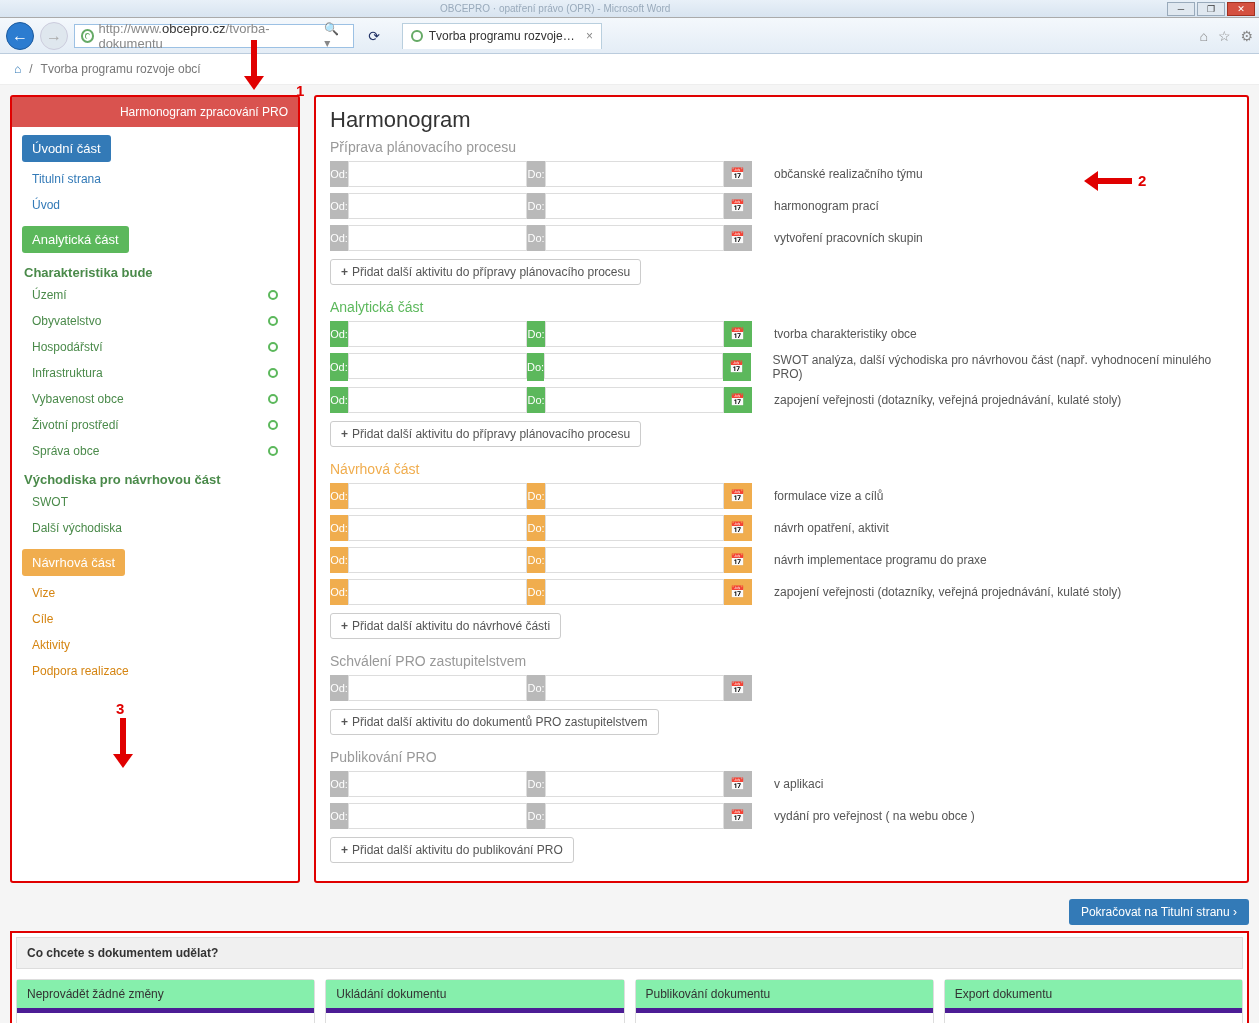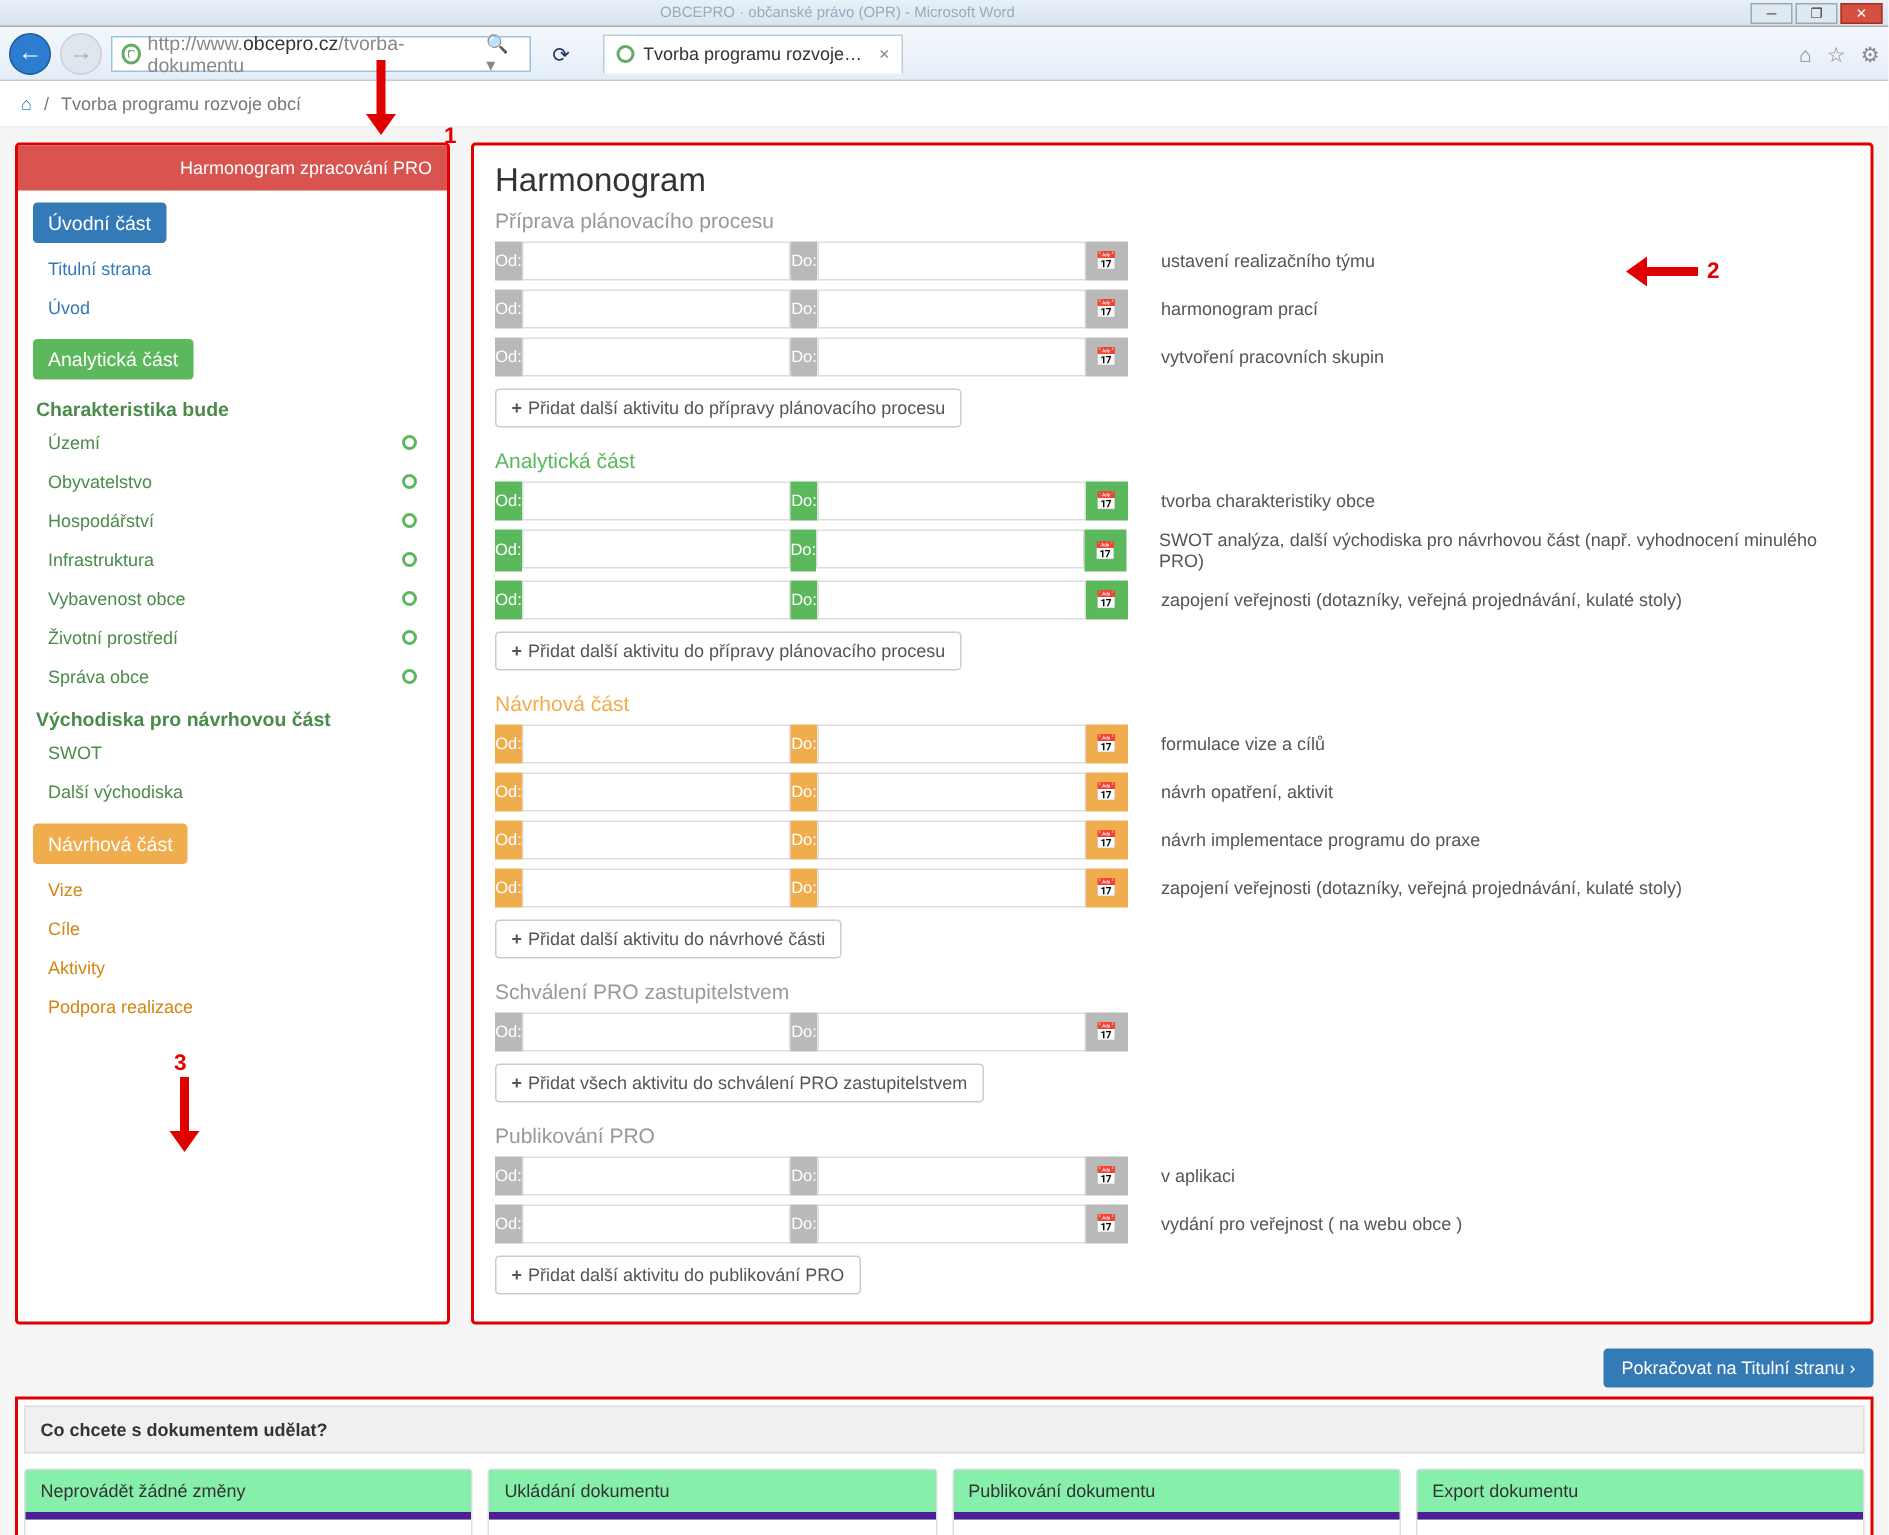--- a/index.html
+++ b/index.html
@@ -80,21 +80,21 @@
 .arrow-left{ width:50px; height:12px; position:relative;}
 .arrow-left:before{content:""; position:absolute; top:3px; right:0; height:6px; width:36px; background:#e00000;}
 .arrow-left:after{content:""; position:absolute; top:-4px; right:34px; border-top:10px solid transparent; border-bottom:10px solid transparent; border-right:14px solid #e00000;}
 
 .rel{ position:relative;}
 </style>
 </head>
 <body class="rel">
 
 <div class="browser-titlebar">
-  <span style="margin-right:auto; margin-left:440px; color:#9ab; font-size:10px;">OBCEPRO · občanské právo (OPR) - Microsoft Word</span>
+  <span style="margin-right:auto; margin-left:440px; color:#9ab; font-size:10px;">OBCEPRO · opatření právo (OPR) - Microsoft Word</span>
   <div class="win-btn">─</div>
   <div class="win-btn">❐</div>
   <div class="win-btn close">✕</div>
 </div>
 
 <div class="browser-toolbar">
   <div class="nav-btn">←</div>
   <div class="nav-btn disabled">→</div>
   <div class="url-bar">
     <span class="globe"></span>
@@ -193,21 +193,21 @@
   </div>
 
   <div class="main">
     <div class="main-title">Harmonogram</div>
     <div id="sections"><div class="sect-title">Příprava plánovacího procesu</div><div class="row">
           <div class="lbl gray">Od:</div>
           <input class="inp" style="">
           <div class="lbl gray">Do:</div>
           <input class="inp" style="">
           <div class="cal gray">📅</div>
-          <div class="desc">ustavení realizačního týmu</div>
+          <div class="desc">občanské realizačního týmu</div>
         </div><div class="row">
           <div class="lbl gray">Od:</div>
           <input class="inp" style="">
           <div class="lbl gray">Do:</div>
           <input class="inp" style="">
           <div class="cal gray">📅</div>
           <div class="desc">harmonogram prací</div>
         </div><div class="row">
           <div class="lbl gray">Od:</div>
           <input class="inp" style="">
@@ -264,21 +264,21 @@
           <input class="inp" style="">
           <div class="cal orange">📅</div>
           <div class="desc">zapojení veřejnosti (dotazníky, veřejná projednávání, kulaté stoly)</div>
         </div><button class="add-btn">Přidat další aktivitu do návrhové části</button><div class="sect-title">Schválení PRO zastupitelstvem</div><div class="row">
           <div class="lbl gray">Od:</div>
           <input class="inp" style="">
           <div class="lbl gray">Do:</div>
           <input class="inp" style="">
           <div class="cal gray">📅</div>
           <div class="desc"></div>
-        </div><button class="add-btn">Přidat všech aktivitu do schválení PRO zastupitelstvem</button><div class="sect-title">Publikování PRO</div><div class="row">
+        </div><button class="add-btn">Přidat další aktivitu do dokumentů PRO zastupitelstvem</button><div class="sect-title">Publikování PRO</div><div class="row">
           <div class="lbl gray">Od:</div>
           <input class="inp" style="">
           <div class="lbl gray">Do:</div>
           <input class="inp" style="">
           <div class="cal gray">📅</div>
           <div class="desc">v aplikaci</div>
         </div><div class="row">
           <div class="lbl gray">Od:</div>
           <input class="inp" style="">
           <div class="lbl gray">Do:</div>

